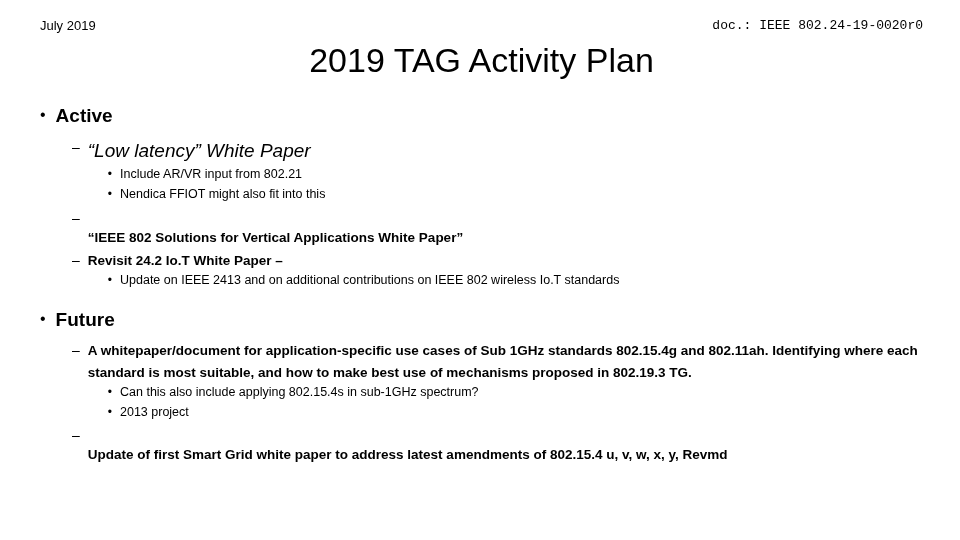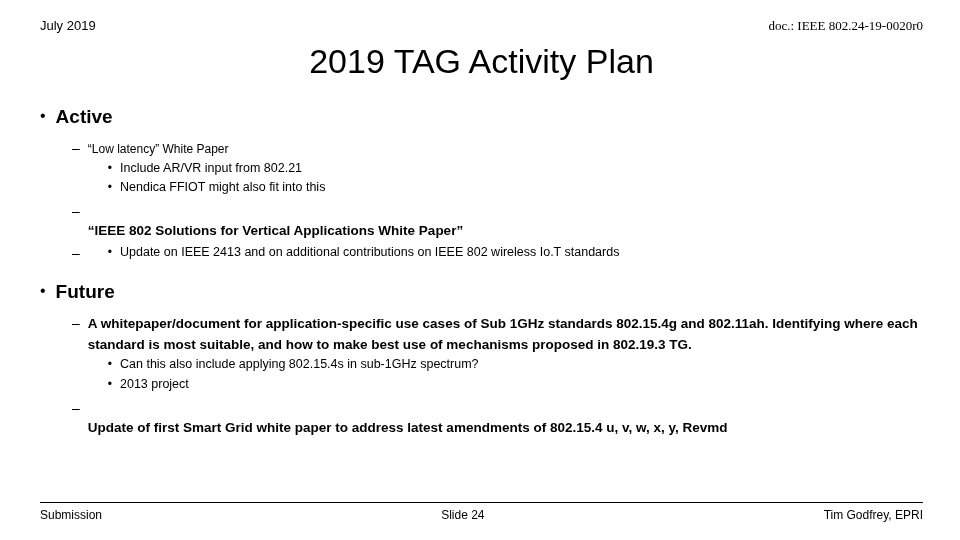--- a/index.html
+++ b/index.html
@@ -31,21 +31,21 @@
       margin-bottom: 6px;
     }
 
     .header-left {
       font-size: 13px;
       font-family: Arial, sans-serif;
     }
 
     .header-right {
       font-size: 13px;
-      font-family: Liberation Serif, serif;
+      font-family: Liberation Mono, monospace;
     }
 
     
     .title {
       text-align: center;
       font-size: 34px;
       font-family: Arial, sans-serif;
       font-weight: normal;
       margin-bottom: 22px;
       margin-top: 2px;
@@ -88,21 +88,22 @@
       align-items: flex-start;
       margin-bottom: 2px;
     }
 
     .dash {
       margin-right: 8px;
       flex-shrink: 0;
     }
 
     .dash-text {
-      font-size: 12px;
+      font-size: 19px;
+      font-style: italic;
     }
 
     .dash-text-bold {
       font-size: 13.5px;
       font-weight: bold;
       margin-top: 20px;
     }
 
     .sub-sub-list {
       margin-left: 20px;
@@ -177,20 +178,21 @@
       </div>
 
       <div class="dash-item">
         <span class="dash">–</span>
         <span class="dash-text-bold">“IEEE 802 Solutions for Vertical Applications White Paper”</span>
       </div>
 
       <div class="dash-item">
         <span class="dash">–</span>
         <div>
+          <span class="dash-text-bold">Revisit 24.2 Io.T White Paper –</span>
           <div class="sub-sub-list">
             <div class="sub-sub-item">
               <span class="sub-sub-dot">•</span>
               <span>Update on IEEE 2413 and on additional contributions on IEEE 802 wireless Io.T standards</span>
             </div>
           </div>
         </div>
       </div>
 
     </div>
@@ -223,19 +225,14 @@
 
       <div class="dash-item">
         <span class="dash">–</span>
         <span class="dash-text-bold">Update of first Smart Grid white paper to address latest amendments of 802.15.4 u, v, w, x, y, Revmd</span>
       </div>
 
     </div>
 
   </div>
 
-  <div class="footer">
-    <span>Submission</span>
-    <span>Slide 24</span>
-    <span>Tim Godfrey, EPRI</span>
-  </div>
 
 </div>
 
 </body></html>

